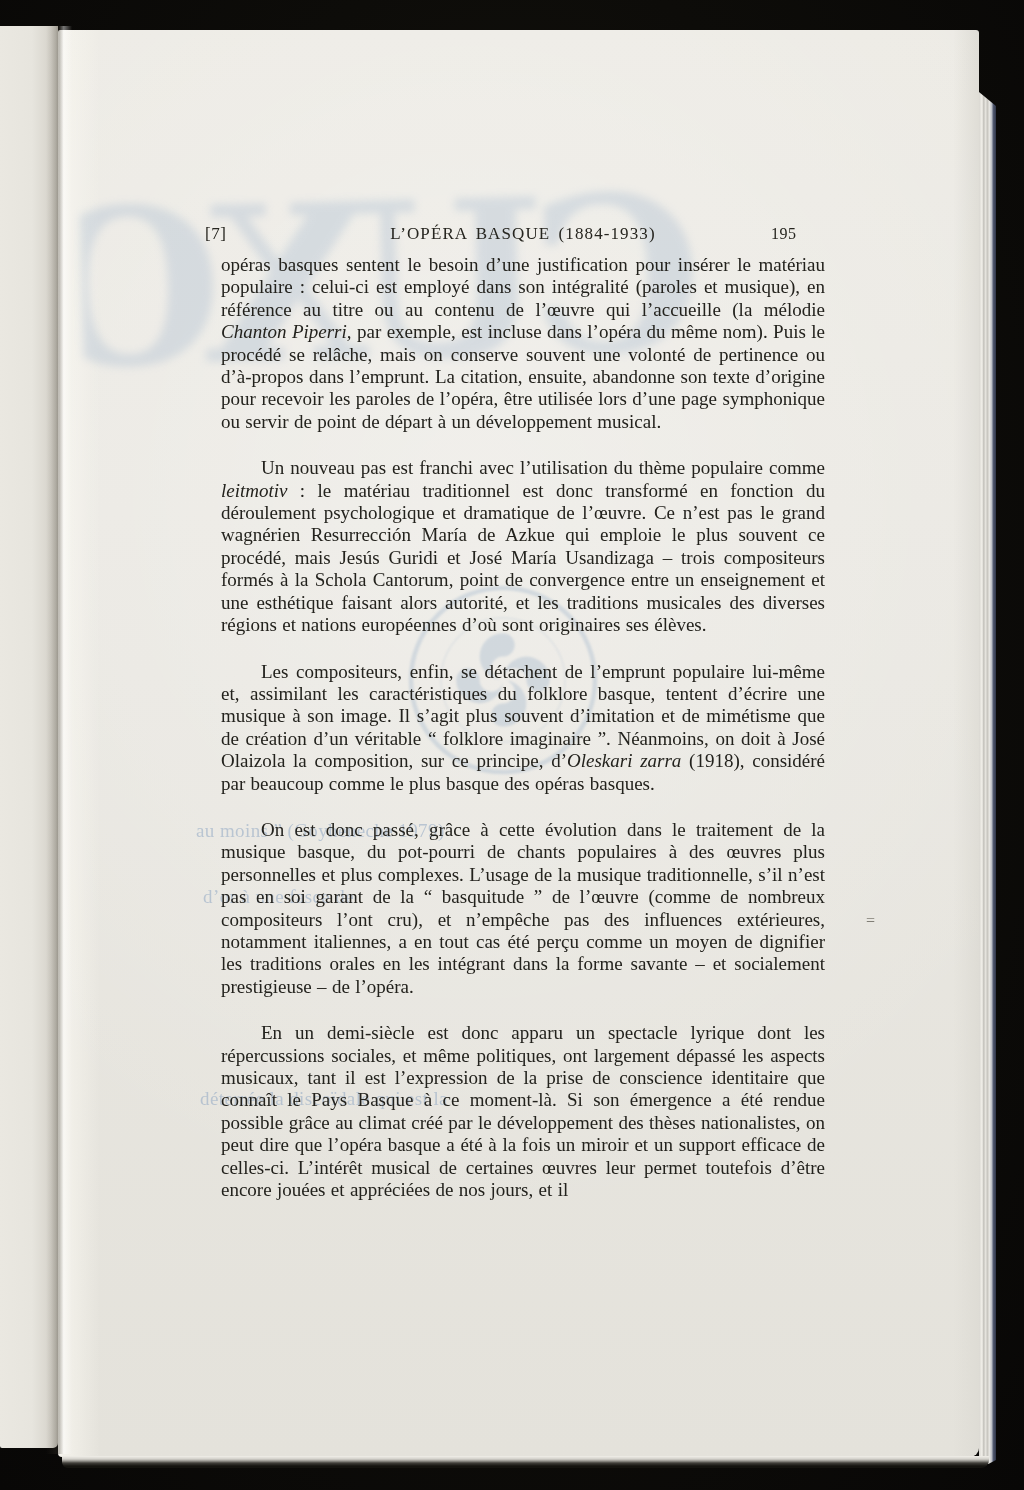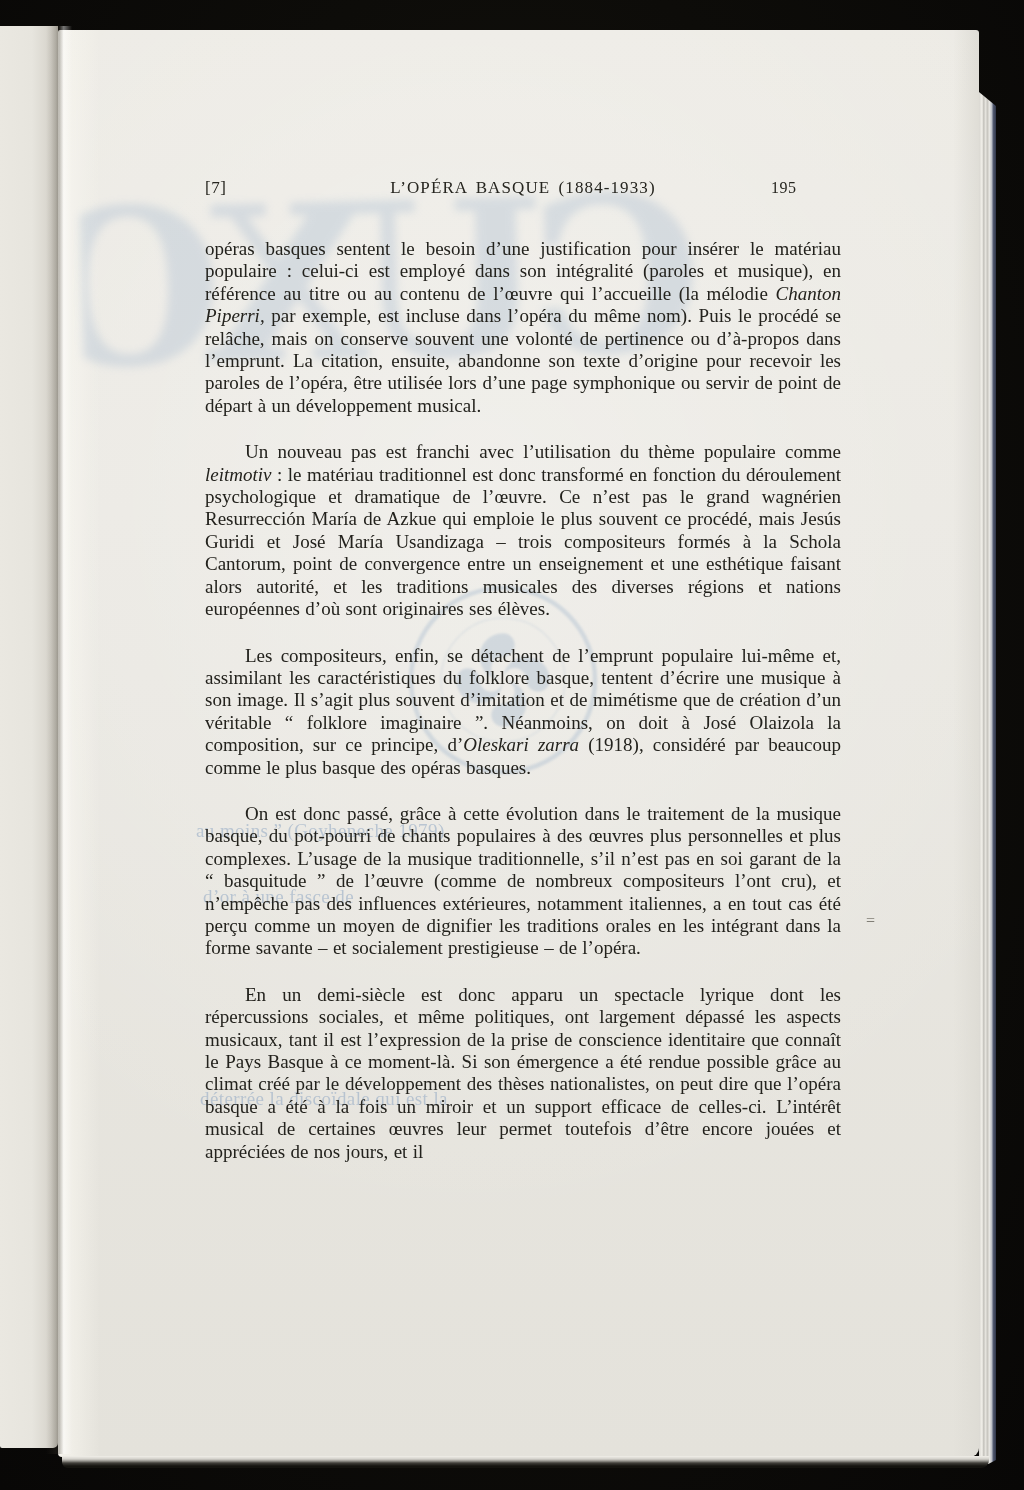--- a/index.html
+++ b/index.html
@@ -62,28 +62,28 @@
     position:absolute;left:866px;top:912px;z-index:3;
     font-size:16px;color:#6f6d64;opacity:.85;letter-spacing:0;
   }
   
   .content{position:absolute;left:58px;top:30px;width:921px;height:1427px;z-index:3;}
   .header{
     position:absolute;left:147px;top:148px;width:636px;
     display:flex;align-items:baseline;font-size:17px;color:#26251f;
   }
   .header .marker{width:70px;text-align:left;letter-spacing:.5px;}
-  .header .title{flex:1;text-align:center;letter-spacing:1.1px;word-spacing:3px;white-space:nowrap;}
+  .header .title{flex:1;text-align:center;letter-spacing:1.1px;word-spacing:3px;white-space:nowrap;margin-top:46px;}
   .header .pageno{width:70px;text-align:left;font-size:16px;letter-spacing:.5px;}
   .body-text{
     position:absolute;left:147px;top:208px;width:636px;
     font-size:19px;line-height:22.4px;color:#23221d;
     text-align:justify;word-spacing:.6px;
   }
-  .body-text p{margin:0;}
+  .body-text p{margin:16px;}
   .body-text p + p{margin-top:24px;}
   .body-text p.indent{text-indent:40px;font-family:Liberation Serif, serif;}
   .body-text em{font-style:italic;}
 </style>
 </head>
 <body>
 
 <div class="stage">
 
   <div class="page-left"></div>

